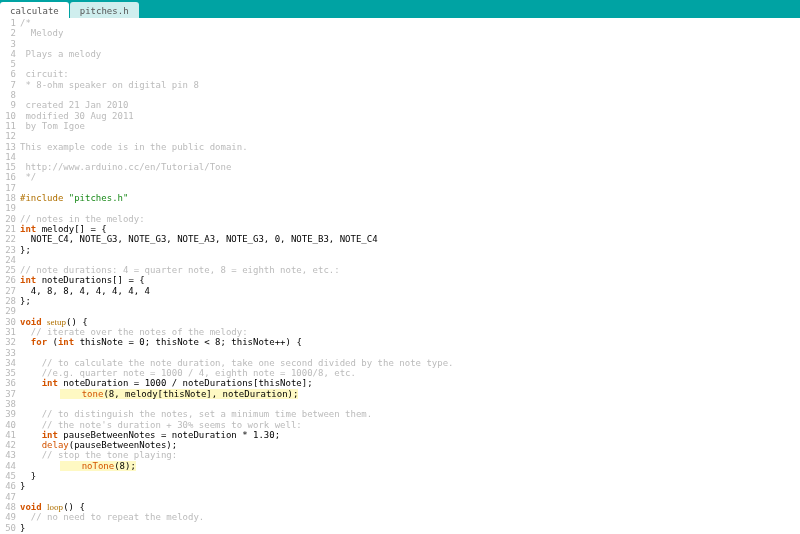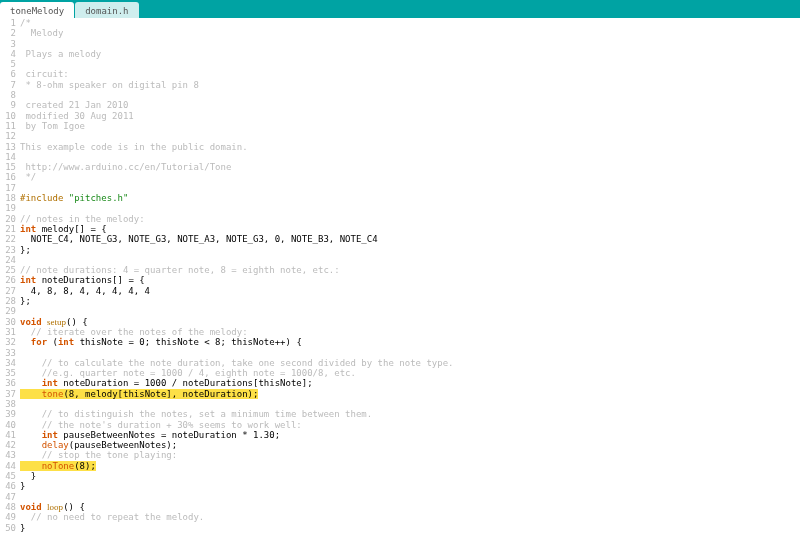--- a/index.html
+++ b/index.html
@@ -49,26 +49,26 @@
     line-height: 10.3px;
   }
   .ln { width: 20px; text-align: right; color: #b8b8b8; padding-right: 4px; flex-shrink: 0; }
   .lc { flex: 1; white-space: pre; }
   .cmt { color: #bbb; }          
   .pre { color: #b07000; }        
   .str { color: #1a8a1a; }        
   .kw  { color: #d35400; font-weight: bold; }        
   .fn  { color: #b07000; font-family: Liberation Serif, serif; }        
   .fn2 { color: #d35400; }        
-  .hl  { background: #fde047; }
+  .hl  { background: #fef9c3; margin-left: 40px; }
   .link{ }
 </style>
 </head>
 <body>
 
 <div class="tabbar">
-  <div class="tab active">toneMelody</div>
-  <div class="tab">domain.h</div>
+  <div class="tab active">calculate</div>
+  <div class="tab">pitches.h</div>
 </div>
 
 <div class="editor">
   <div class="code" id="code-area"><div class="line"><span class="ln">1</span><span class="lc"><span class="cmt">/*</span></span></div><div class="line"><span class="ln">2</span><span class="lc"><span class="cmt">  Melody</span></span></div><div class="line"><span class="ln">3</span><span class="lc"><span class="cmt"></span></span></div><div class="line"><span class="ln">4</span><span class="lc"><span class="cmt"> Plays a melody</span></span></div><div class="line"><span class="ln">5</span><span class="lc"><span class="cmt"></span></span></div><div class="line"><span class="ln">6</span><span class="lc"><span class="cmt"> circuit:</span></span></div><div class="line"><span class="ln">7</span><span class="lc"><span class="cmt"> * 8-ohm speaker on digital pin 8</span></span></div><div class="line"><span class="ln">8</span><span class="lc"><span class="cmt"></span></span></div><div class="line"><span class="ln">9</span><span class="lc"><span class="cmt"> created 21 Jan 2010</span></span></div><div class="line"><span class="ln">10</span><span class="lc"><span class="cmt"> modified 30 Aug 2011</span></span></div><div class="line"><span class="ln">11</span><span class="lc"><span class="cmt"> by Tom Igoe</span></span></div><div class="line"><span class="ln">12</span><span class="lc"><span class="cmt"></span></span></div><div class="line"><span class="ln">13</span><span class="lc"><span class="cmt">This example code is in the public domain.</span></span></div><div class="line"><span class="ln">14</span><span class="lc"><span class="cmt"></span></span></div><div class="line"><span class="ln">15</span><span class="lc"><span class="cmt link"> http://www.arduino.cc/en/Tutorial/Tone</span></span></div><div class="line"><span class="ln">16</span><span class="lc"><span class="cmt"> */</span></span></div><div class="line"><span class="ln">17</span><span class="lc"><span></span></span></div><div class="line"><span class="ln">18</span><span class="lc"><span class="pre">#include </span><span class="str">"pitches.h"</span></span></div><div class="line"><span class="ln">19</span><span class="lc"><span></span></span></div><div class="line"><span class="ln">20</span><span class="lc"><span class="cmt">// notes in the melody:</span></span></div><div class="line"><span class="ln">21</span><span class="lc"><span class="kw">int</span><span> melody[] = {</span></span></div><div class="line"><span class="ln">22</span><span class="lc"><span>  NOTE_C4, NOTE_G3, NOTE_G3, NOTE_A3, NOTE_G3, 0, NOTE_B3, NOTE_C4</span></span></div><div class="line"><span class="ln">23</span><span class="lc"><span>};</span></span></div><div class="line"><span class="ln">24</span><span class="lc"><span></span></span></div><div class="line"><span class="ln">25</span><span class="lc"><span class="cmt">// note durations: 4 = quarter note, 8 = eighth note, etc.:</span></span></div><div class="line"><span class="ln">26</span><span class="lc"><span class="kw">int</span><span> noteDurations[] = {</span></span></div><div class="line"><span class="ln">27</span><span class="lc"><span>  4, 8, 8, 4, 4, 4, 4, 4</span></span></div><div class="line"><span class="ln">28</span><span class="lc"><span>};</span></span></div><div class="line"><span class="ln">29</span><span class="lc"><span></span></span></div><div class="line"><span class="ln">30</span><span class="lc"><span class="kw">void</span><span> </span><span class="fn">setup</span><span>() {</span></span></div><div class="line"><span class="ln">31</span><span class="lc"><span class="cmt">  // iterate over the notes of the melody:</span></span></div><div class="line"><span class="ln">32</span><span class="lc"><span>  </span><span class="kw">for</span><span> (</span><span class="kw">int</span><span> thisNote = 0; thisNote &lt; 8; thisNote++) {</span></span></div><div class="line"><span class="ln">33</span><span class="lc"><span></span></span></div><div class="line"><span class="ln">34</span><span class="lc"><span class="cmt">    // to calculate the note duration, take one second divided by the note type.</span></span></div><div class="line"><span class="ln">35</span><span class="lc"><span class="cmt">    //e.g. quarter note = 1000 / 4, eighth note = 1000/8, etc.</span></span></div><div class="line"><span class="ln">36</span><span class="lc"><span>    </span><span class="kw">int</span><span> noteDuration = 1000 / noteDurations[thisNote];</span></span></div><div class="line"><span class="ln">37</span><span class="lc"><span class="hl"><span>    </span><span class="fn2">tone</span><span>(8, melody[thisNote], noteDuration);</span></span></span></div><div class="line"><span class="ln">38</span><span class="lc"><span></span></span></div><div class="line"><span class="ln">39</span><span class="lc"><span class="cmt">    // to distinguish the notes, set a minimum time between them.</span></span></div><div class="line"><span class="ln">40</span><span class="lc"><span class="cmt">    // the note's duration + 30% seems to work well:</span></span></div><div class="line"><span class="ln">41</span><span class="lc"><span>    </span><span class="kw">int</span><span> pauseBetweenNotes = noteDuration * 1.30;</span></span></div><div class="line"><span class="ln">42</span><span class="lc"><span>    </span><span class="fn2">delay</span><span>(pauseBetweenNotes);</span></span></div><div class="line"><span class="ln">43</span><span class="lc"><span class="cmt">    // stop the tone playing:</span></span></div><div class="line"><span class="ln">44</span><span class="lc"><span class="hl"><span>    </span><span class="fn2">noTone</span><span>(8);</span></span></span></div><div class="line"><span class="ln">45</span><span class="lc"><span>  }</span></span></div><div class="line"><span class="ln">46</span><span class="lc"><span>}</span></span></div><div class="line"><span class="ln">47</span><span class="lc"><span></span></span></div><div class="line"><span class="ln">48</span><span class="lc"><span class="kw">void</span><span> </span><span class="fn">loop</span><span>() {</span></span></div><div class="line"><span class="ln">49</span><span class="lc"><span class="cmt">  // no need to repeat the melody.</span></span></div><div class="line"><span class="ln">50</span><span class="lc"><span>}</span></span></div></div>
 </div>
 
 </body></html>

